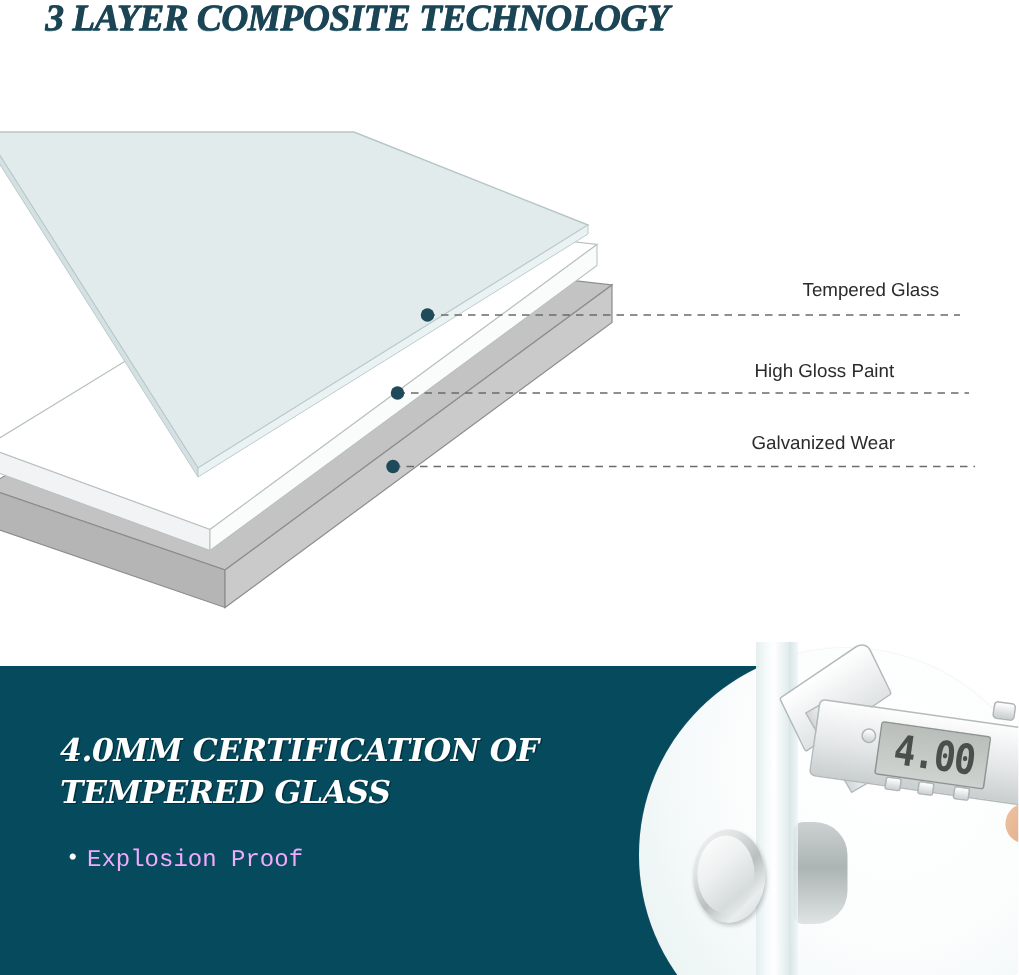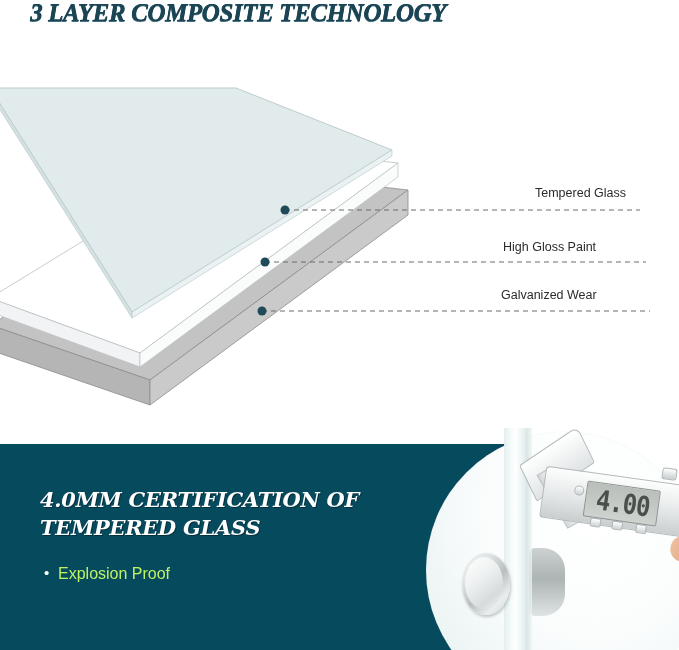--- a/index.html
+++ b/index.html
@@ -46,22 +46,22 @@
     font-size:21px;font-weight:bold;font-style:italic;
     line-height:28px;letter-spacing:-0.3px;
     color:#ffffff;
     text-shadow:1px 1px 0 rgba(0,0,0,0.35);
   }
   .panel-bullets{
     position:absolute;left:44px;top:118px;
     list-style:none;margin:0;padding:0;
   }
   .panel-bullets li{
-    font-family:Liberation Sans, sans-serif;
-    font-size:16px;color:#bef264;line-height:23px;
+    font-family:Liberation Mono, monospace;
+    font-size:16px;color:#f0abfc;line-height:23px;
     padding-left:14px;position:relative;white-space:nowrap;
   }
   .panel-bullets li::before{
     content:"\2022";position:absolute;left:0;top:-1px;font-size:15px;color:#ffffff;
   }
 
   
   .photo{
     position:absolute;left:404px;top:428px;width:275px;height:222px;
     overflow:hidden;

